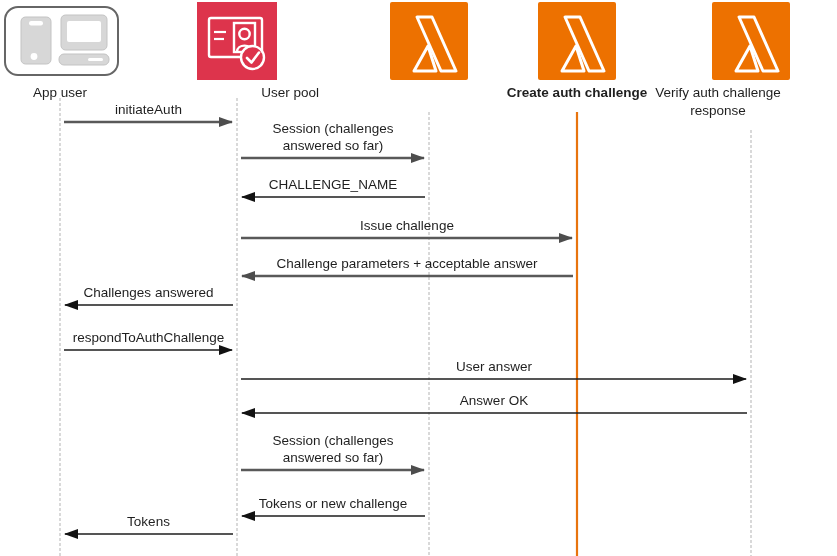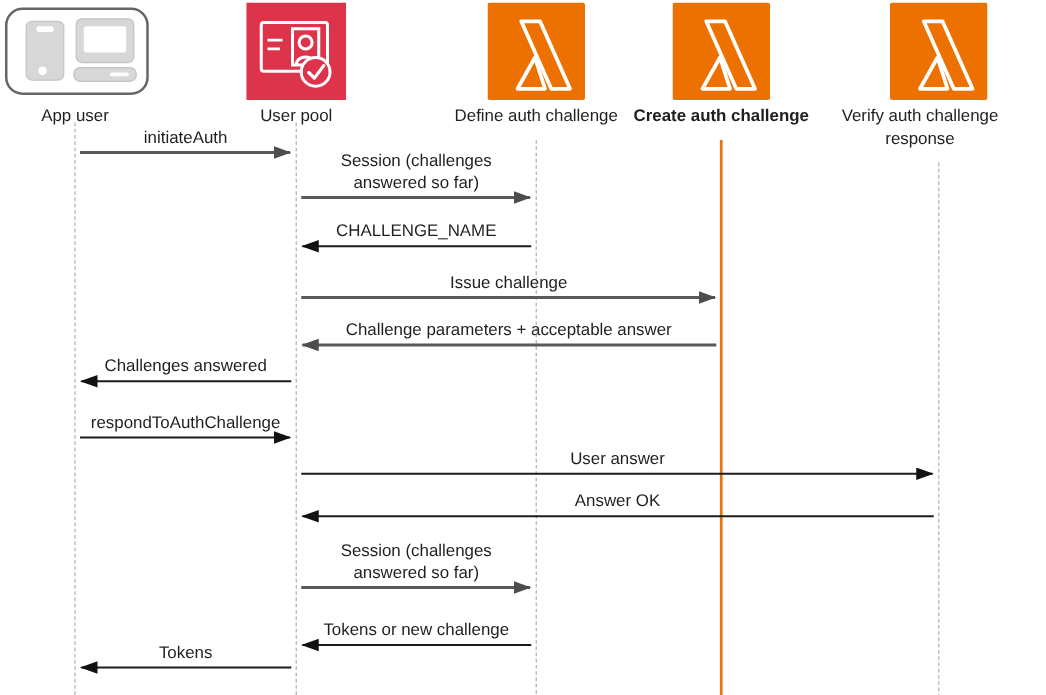--- a/index.html
+++ b/index.html
@@ -123,18 +123,17 @@
 
   <div class="actor-icon" style="left:712px;">
     <svg width="78" height="78" viewBox="0 0 78 78">
       <rect x="0" y="0" width="78" height="78" rx="2" fill="#ED7100"></rect>
       <path d="M27 15 H42 L66 69 H51 Z" fill="none" stroke="#ffffff" stroke-width="3" stroke-linejoin="round"></path>
       <path d="M38 44 L46 69 H24 Z" fill="none" stroke="#ffffff" stroke-width="3" stroke-linejoin="round"></path>
     </svg>
   </div>
 
   <div class="actor-label" style="left:-22px;">App user</div>
-  <div class="actor-label" style="left:155px;">User pool</div>
-  <div class="actor-label" style="left:347px;">Define auth challenge</div>
+  <div class="actor-label" style="left:155px;text-align:right;">User pool</div>
   <div class="actor-label" style="left:495px;font-weight:bold;">Create auth challenge</div>
-  <div class="actor-label" style="left:654px;">Verify auth challenge response</div>
+  <div class="actor-label" style="left:636px;">Verify auth challenge response</div>
 
 </div>
 
 </body></html>

